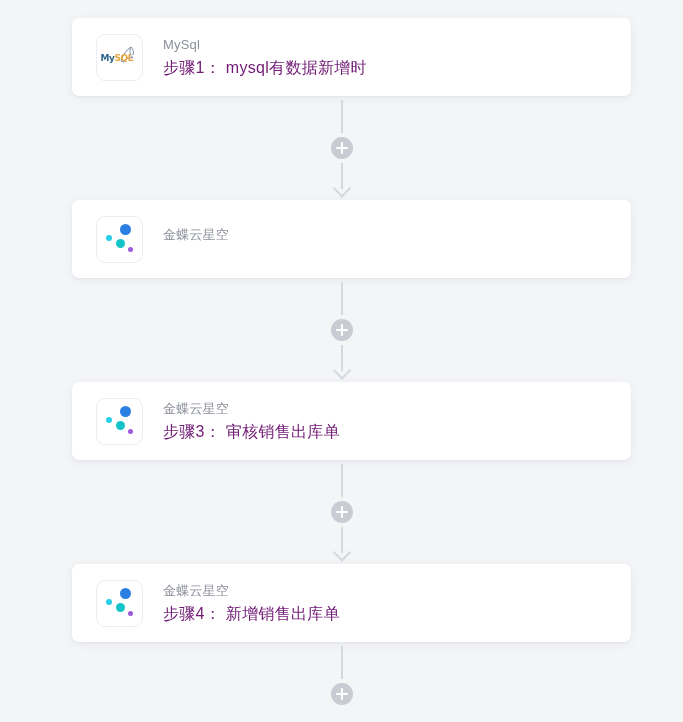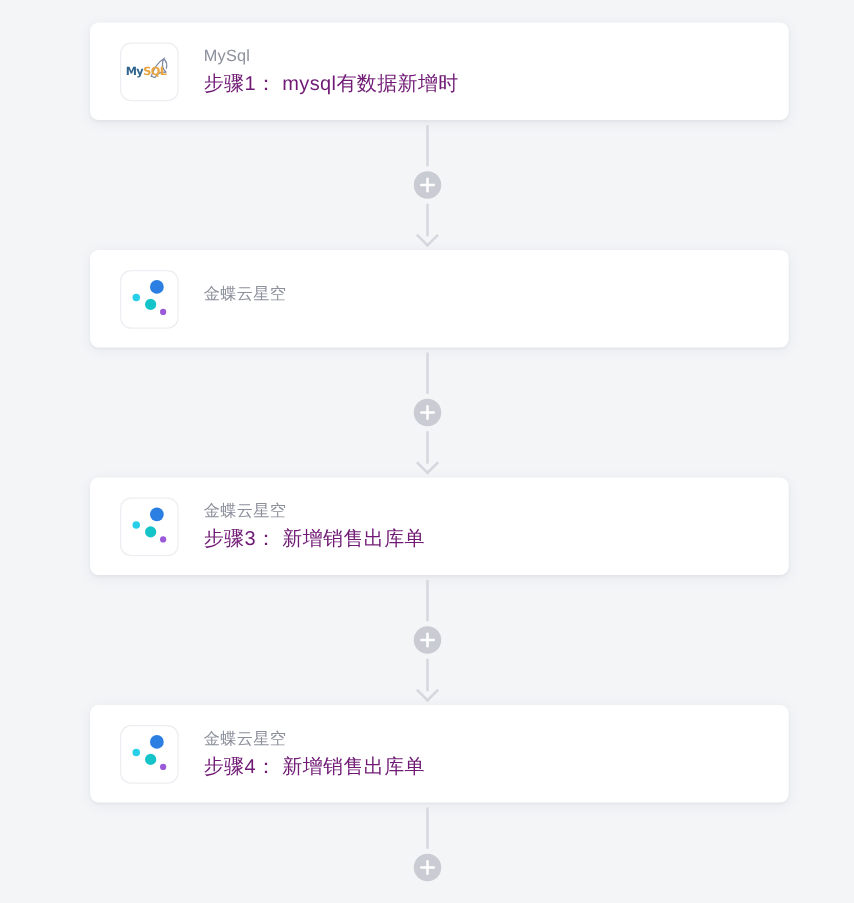--- a/index.html
+++ b/index.html
@@ -236,21 +236,21 @@
     <div class="logo-tile">
       <div class="kd-mark">
         <span class="kd-dot big"></span>
         <span class="kd-dot small"></span>
         <span class="kd-dot mid"></span>
         <span class="kd-dot tiny"></span>
       </div>
     </div>
     <div class="card-text">
       <div class="app-name">金蝶云星空</div>
-      <div class="step-title">步骤3： 新增销售出库单</div>
+      <div class="step-title">步骤3： 审核销售出库单</div>
     </div>
   </div>
 
   <div class="connector">
     <div class="conn-line-top"></div>
     <div class="plus-circle"></div>
     <div class="conn-arrow">
       <div class="shaft"></div>
       <div class="head"></div>
     </div>

